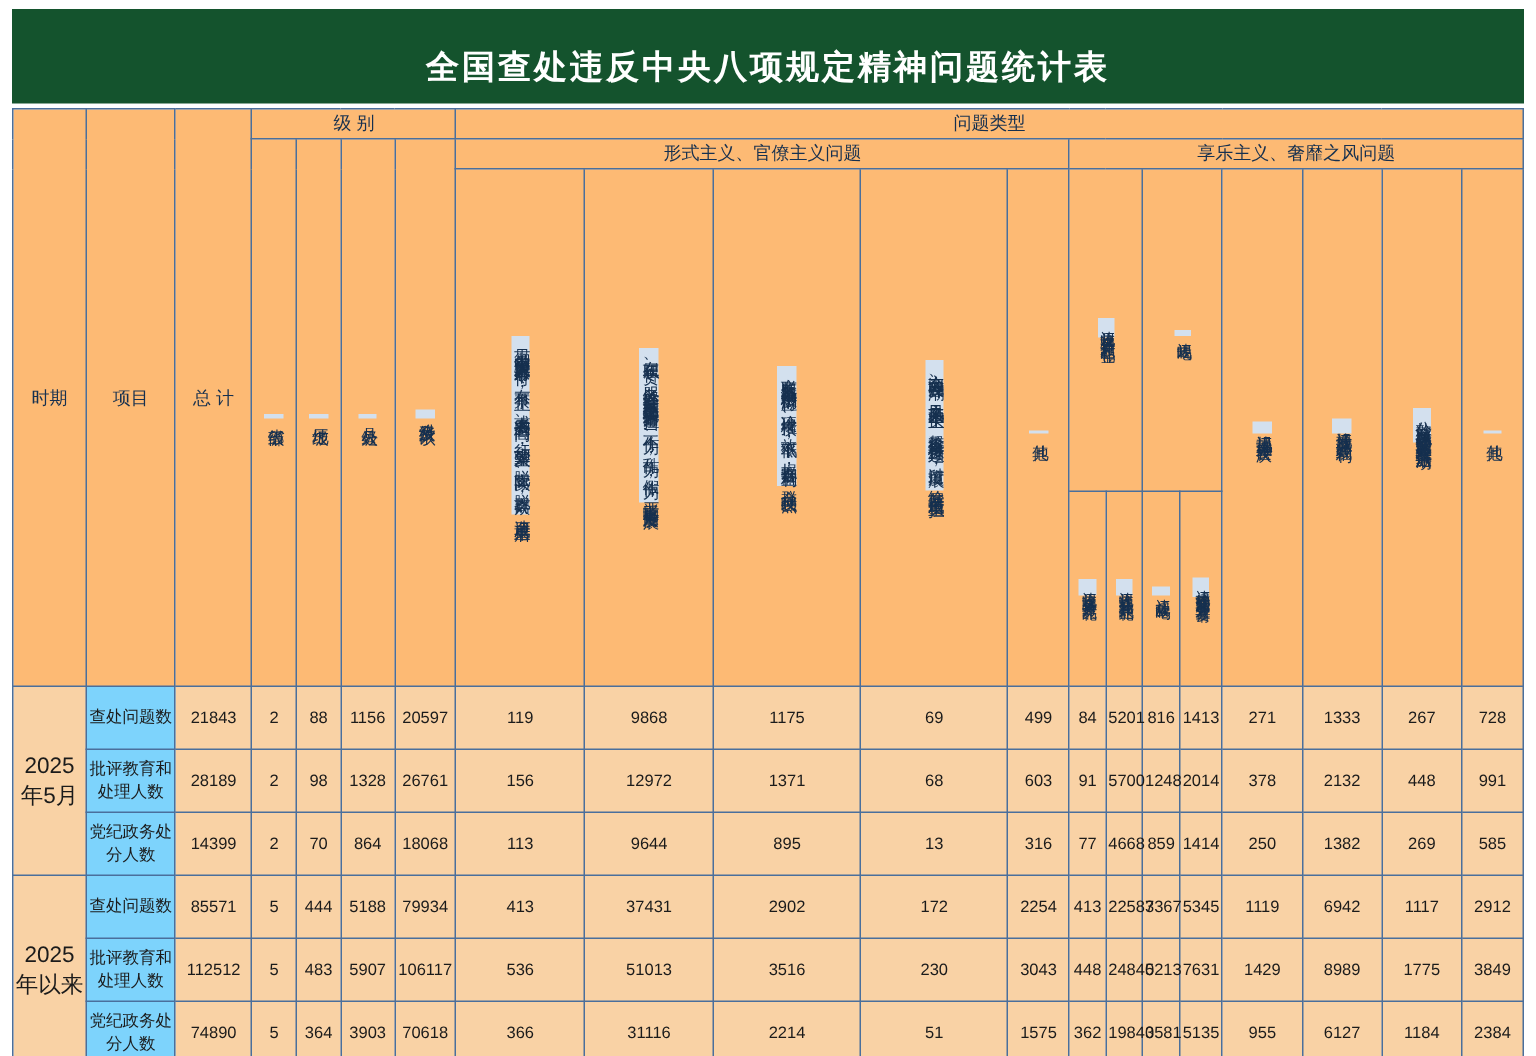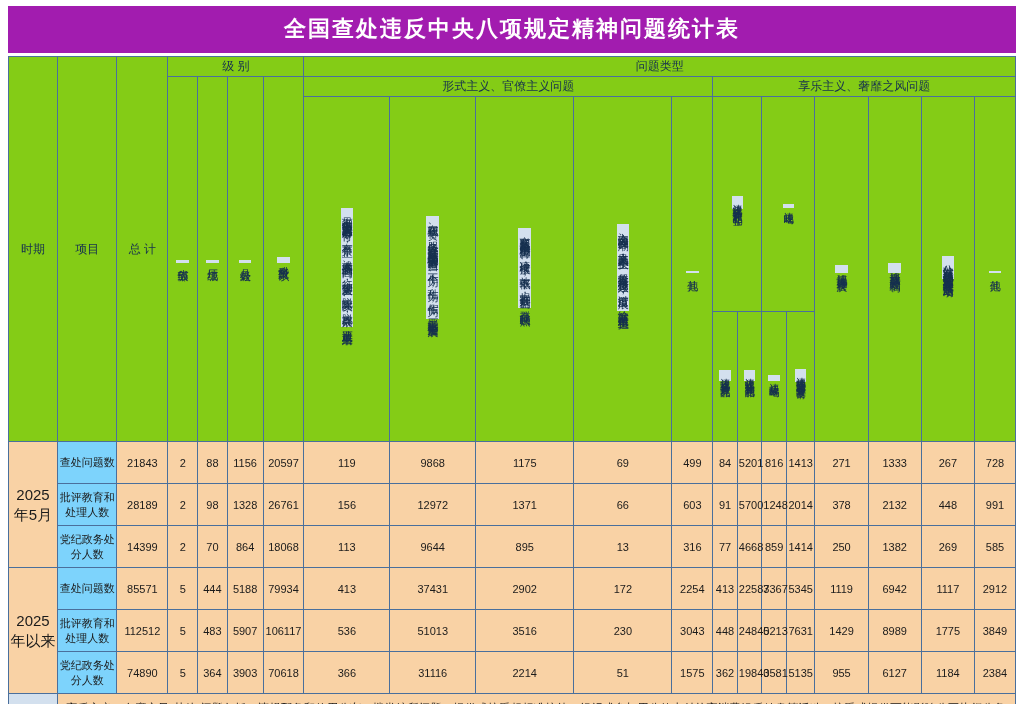--- a/index.html
+++ b/index.html
@@ -5,43 +5,43 @@
   html,body{margin:0;padding:0;}
   body{
     width:1024px;height:704px;
     background:#ffffff;
     font-family:"Liberation Sans","DejaVu Sans",sans-serif;
     color:#1b1b1b;
     overflow:hidden;
   }
   .page{width:1024px;height:704px;position:relative;box-sizing:border-box;padding:0 8px;}
   .title{
-    background:#a21caf;
+    background:#14532d;
     color:#ffffff;
     font-size:22px;
     font-weight:bold;
     text-align:center;
     letter-spacing:2px;
-    padding:8px 0 9px 0;
+    padding:24px 0 9px 0;
     margin:6px 0 0 0;
   }
   table{
     border-collapse:collapse;
     width:1008px;
     table-layout:fixed;
     font-size:11px;
   }
   td,th{
     border:1px solid #4a6f9c;
     text-align:center;
     vertical-align:middle;
     padding:1px 1px;
     font-weight:normal;
   }
-  .hdr{background:#84cc16;color:#16304f;font-size:12px;}
+  .hdr{background:#fdba74;color:#16304f;font-size:12px;}
   .hdr-v{
     background:#d3e0ee;color:#16304f;font-size:11px;
     writing-mode:vertical-rl;
     text-orientation:upright;
     letter-spacing:1px;
     white-space:normal;
     line-height:1.15;
     margin:0 auto;
     display:inline-block;
     max-height:215px;
@@ -194,21 +194,21 @@
     <tr style="height:42px">
       <td class="data-lab">批评教育和处理人数</td>
       <td class="data">28189</td>
       <td class="data">2</td>
       <td class="data">98</td>
       <td class="data">1328</td>
       <td class="data">26761</td>
       <td class="data">156</td>
       <td class="data">12972</td>
       <td class="data">1371</td>
-      <td class="data">66</td>
+      <td class="data">68</td>
       <td class="data">603</td>
       <td class="data">91</td>
       <td class="data">5700</td>
       <td class="data">1248</td>
       <td class="data">2014</td>
       <td class="data">378</td>
       <td class="data">2132</td>
       <td class="data">448</td>
       <td class="data">991</td>
     </tr>

